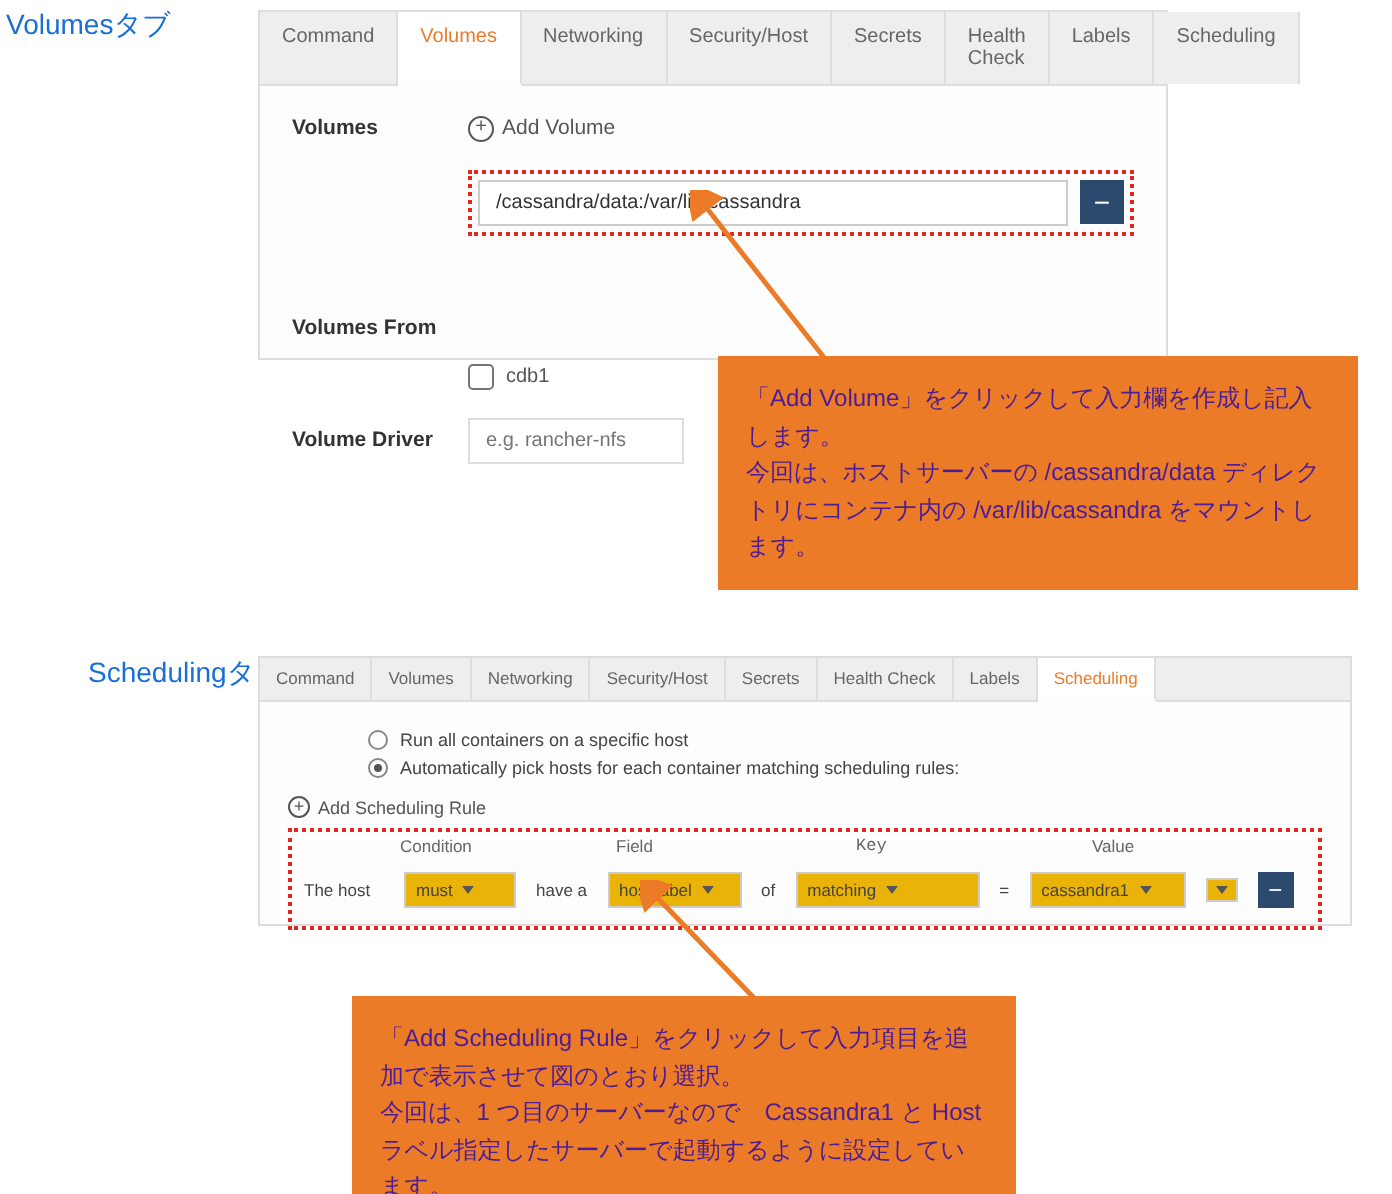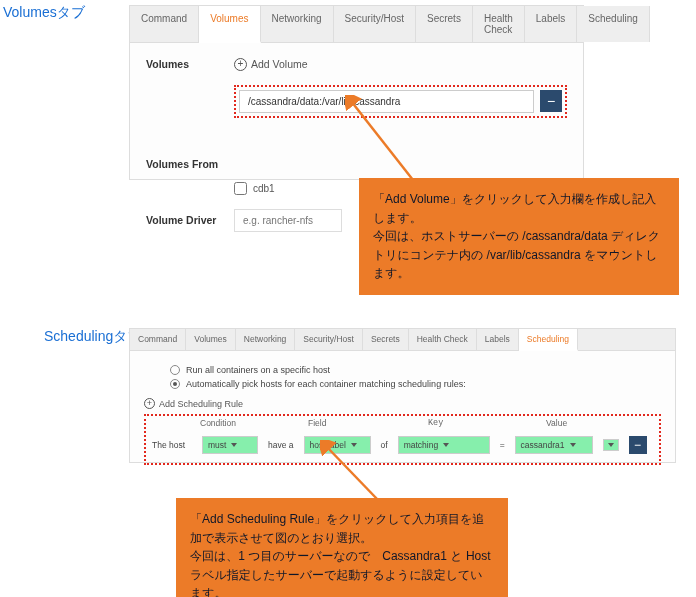--- a/index.html
+++ b/index.html
@@ -105,27 +105,27 @@
       border: 1px solid #ddd;
       padding: 5px 8px;
       font-size: 10px;
       color: #bbb;
       width: 108px;
       background: #fff;
     }
     .callout {
       position: absolute;
       background: #ec7b28;
-      color: #0f172a;
+      color: #4c1d95;
       padding: 12px 14px;
       font-size: 12px;
       line-height: 1.55;
     }
     .panel2-body { padding: 10px 14px; font-size: 9px; color: #444; }
-    .radio-row { display: flex; align-items: flex-start; gap: 6px; margin: 4px 2px; padding-left: 24px; }
+    .radio-row { display: flex; align-items: flex-start; gap: 6px; margin: 4px 16px; padding-left: 24px; }
     .radio { width: 10px; height: 10px; border: 1px solid #888; border-radius: 50%; display:inline-block; }
     .radio.checked::after { content:""; display:block; width:4px;height:4px;background:#555;border-radius:50%;margin:2px; }
     .sched-row {
       display: flex;
       align-items: center;
       gap: 10px;
       font-size: 9px;
       padding: 5px 2px;
     }
     .sched-headers {
@@ -135,21 +135,21 @@
       color: #666;
       padding-bottom: 3px;
     }
     .sel {
       border: 1px solid #ccc;
       padding: 3px 5px;
       font-size: 8.5px;
       display: inline-flex;
       align-items: center;
       gap: 5px;
-      background: #86efac;
+      background: #eab308;
     }
     .caret {
       width: 0; height: 0;
       border-left: 3px solid transparent;
       border-right: 3px solid transparent;
       border-top: 4px solid #555;
     }
     .txt { font-size: 8.5px; color:#444; }
     svg.arrow-svg { position:absolute; pointer-events:none; }
   </style>

